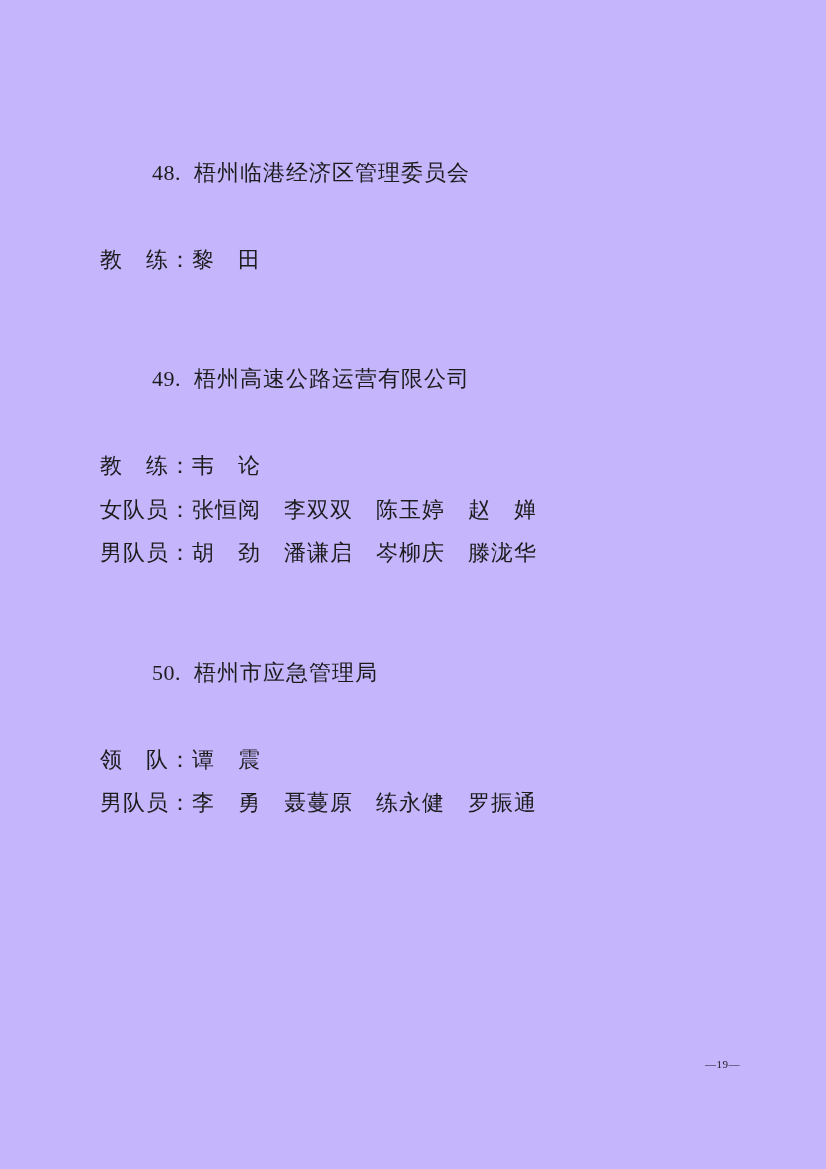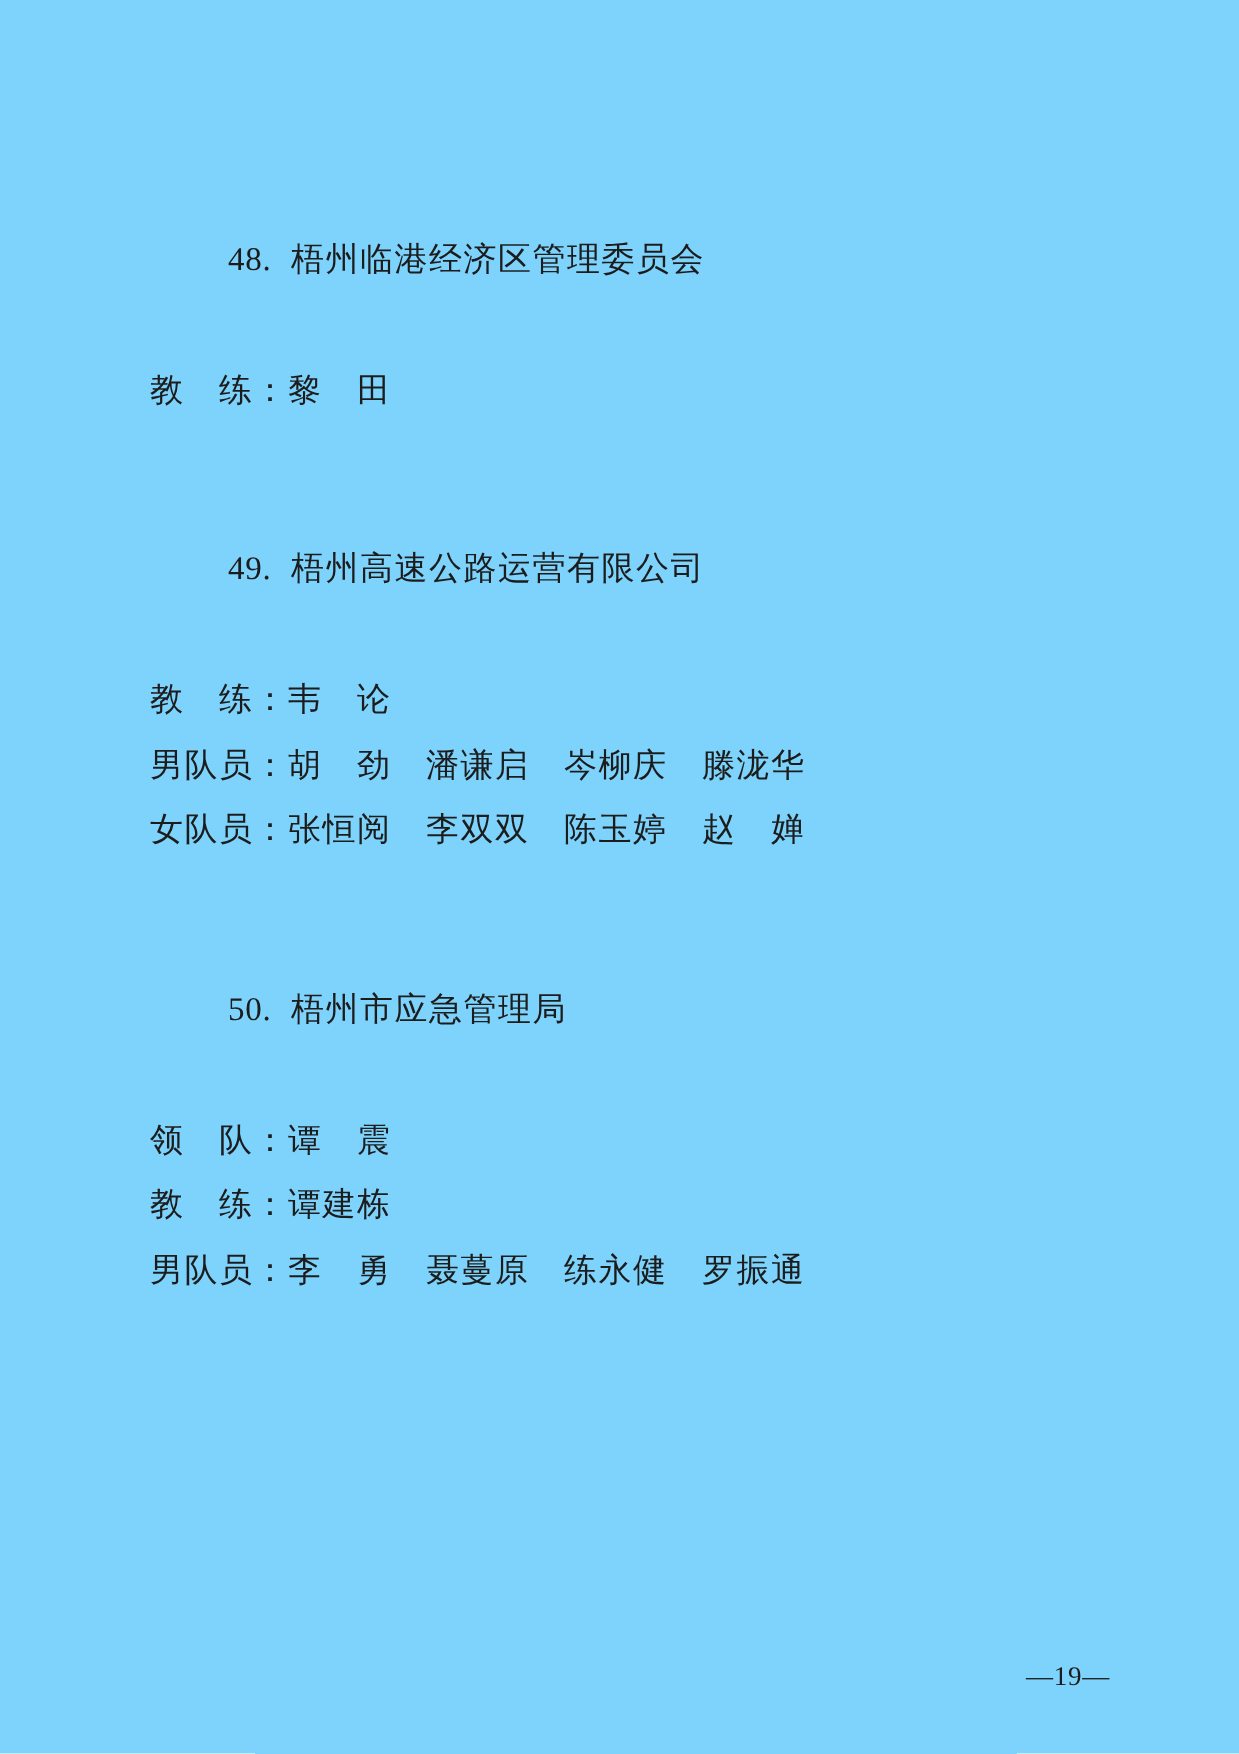--- a/index.html
+++ b/index.html
@@ -4,21 +4,21 @@
 <style>
   html, body {
     margin: 0;
     padding: 0;
     background: #ffffff;
   }
   .page {
     position: relative;
     width: 826px;
     height: 1169px;
-    background: #7dd3fc;
+    background: #c4b5fd;
     overflow: hidden;
     font-family: "Liberation Serif", "DejaVu Serif", serif;
     color: #1c1c1c;
   }
   .content {
     position: absolute;
     left: 100px;
     top: 107px;
     right: 60px;
   }
@@ -35,22 +35,22 @@
     margin-right: 13px;
     letter-spacing: 0.5px;
   }
   .bold-char {
     font-weight: 700;
     font-size: 23px;
   }
   .page-number {
     position: absolute;
     right: 86px;
-    top: 1105px;
-    font-size: 18px;
+    top: 1052px;
+    font-size: 11px;
     letter-spacing: 0.5px;
     line-height: 24px;
   }
 </style>
 </head>
 <body>
 
 <div class="page">
   <div class="content">
 
@@ -59,30 +59,29 @@
         <span class="num">48.</span><span>梧州临港经济区管理委员会</span>
       </div>
       <div class="line"><span>教　练：</span><span>黎　田</span></div>
     </div>
 
     <div class="section">
       <div class="line section-title">
         <span class="num">49.</span><span>梧州高速公路运营有限公司</span>
       </div>
       <div class="line"><span>教　练：</span><span>韦　论</span></div>
+      <div class="line"><span>女队员：</span><span>张恒阅　李双双　陈玉婷　赵　婵</span></div>
       <div class="line"><span>男队员：</span><span>胡　劲　潘谦启　岑柳庆　滕泷华</span></div>
-      <div class="line"><span>女队员：</span><span>张恒阅　李双双　陈玉婷　赵　婵</span></div>
     </div>
 
     <div class="section">
       <div class="line section-title">
         <span class="num">50.</span><span>梧州市应急管理局</span>
       </div>
       <div class="line"><span>领　队：</span><span>谭　震</span></div>
-      <div class="line"><span>教　练：</span><span>谭建栋</span></div>
       <div class="line"><span>男队员：</span><span>李　勇　聂蔓原　练永健　罗振通</span></div>
     </div>
 
     <div class="section">
       <div class="line section-title">
         
       </div>
 
     </div>
 

